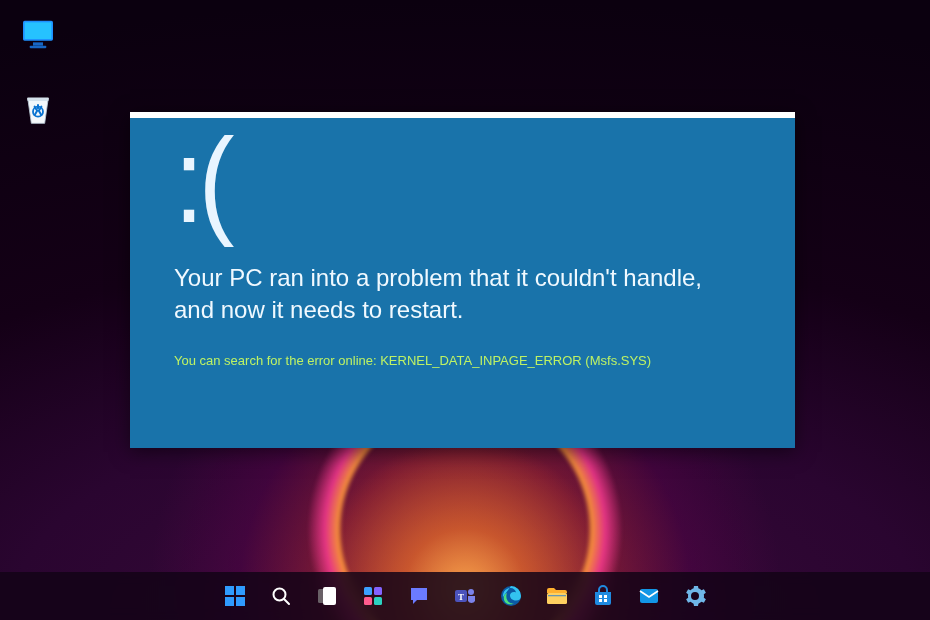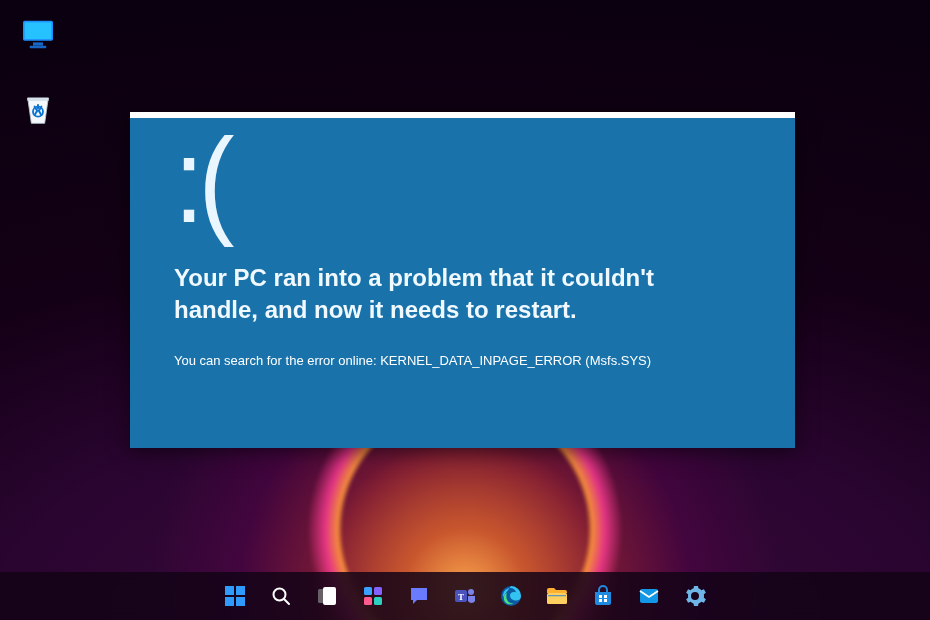--- a/index.html
+++ b/index.html
@@ -48,27 +48,27 @@
     letter-spacing: -6px;
     font-family: "Segoe UI", Arial, sans-serif;
     transform: scaleX(0.9);
     transform-origin: left top;
   }
   .bsod .msg {
     font-size: 24px;
     line-height: 1.35;
     margin-top: 34px;
     color: #f0f9ff;
-    font-weight: 700;
+    font-weight: 400;
     max-width: 560px;
   }
   .bsod .hint {
     font-size: 13px;
     margin-top: 26px;
-    color: #ffffff;
+    color: #bef264;
     font-weight: 400;
   }
 
   
   .taskbar {
     position: absolute;
     left: 0; right: 0; bottom: 0;
     height: 48px;
     background: rgba(19,4,22,0.85);
     backdrop-filter: blur(6px);

